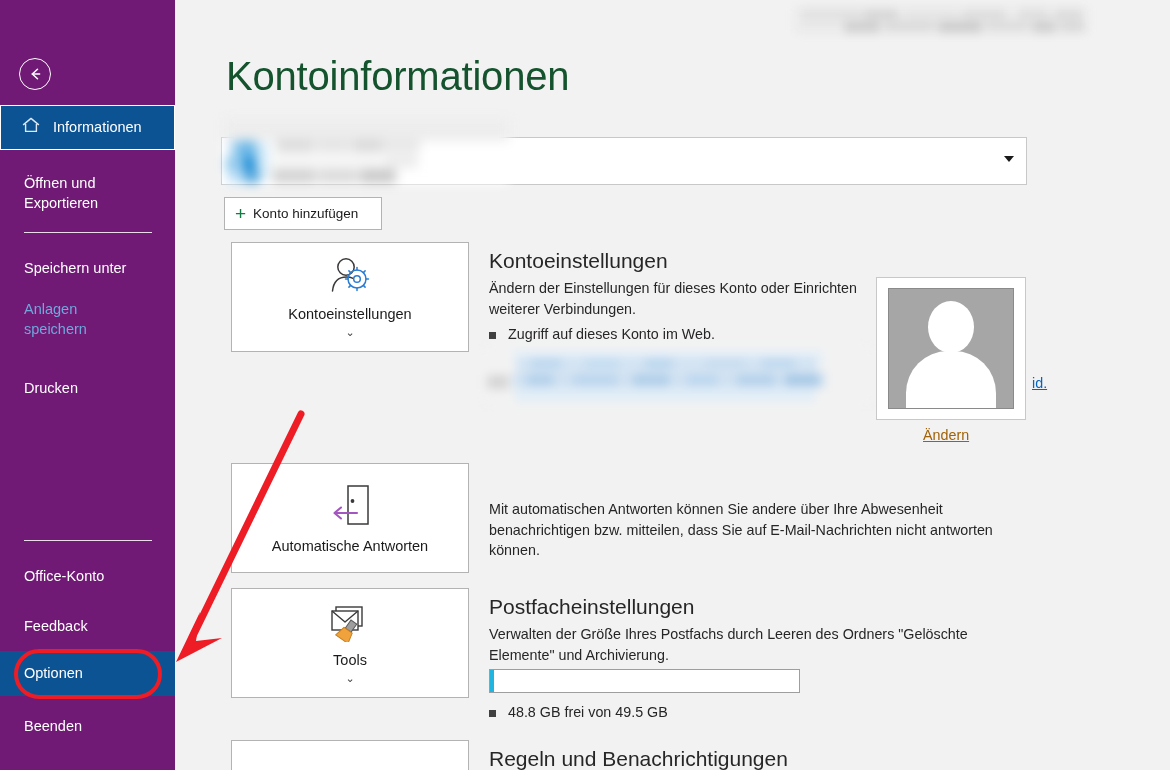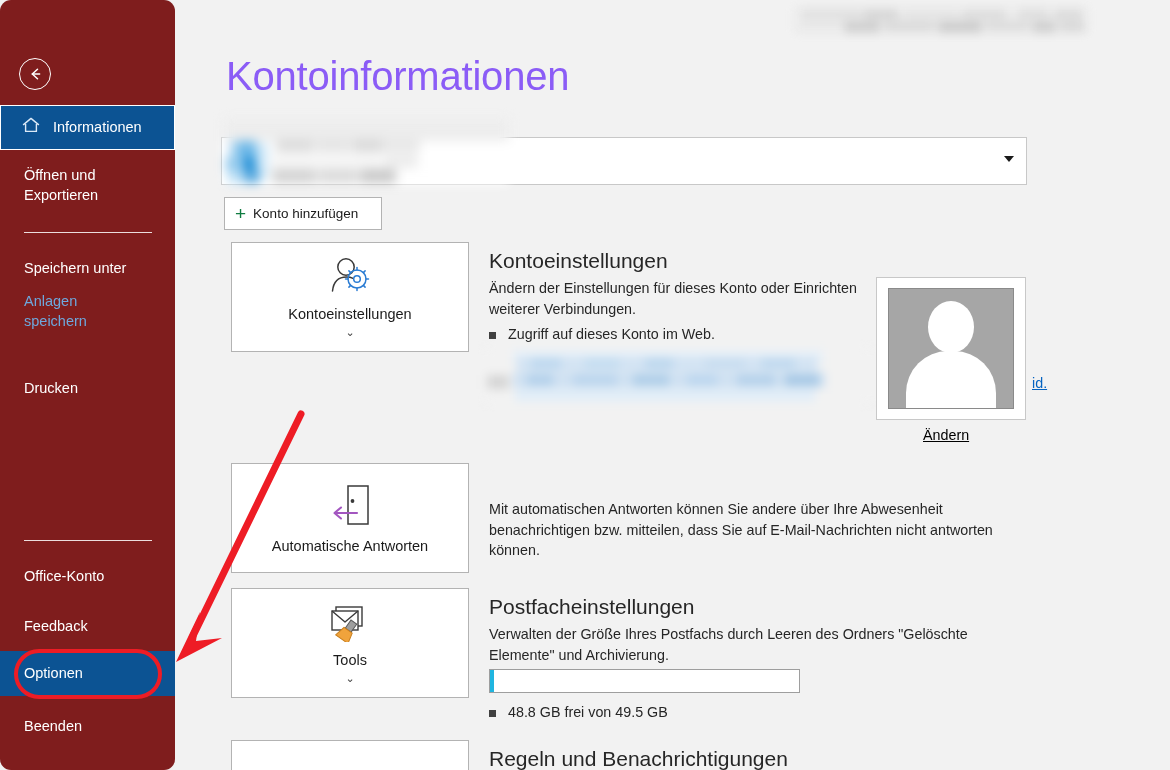--- a/index.html
+++ b/index.html
@@ -13,22 +13,21 @@
   #app {
     position: relative;
     width: 1170px; height: 770px;
     background: #f2f2f2;
   }
 
   
   #sidebar {
     position: absolute; left: 0; top: 0;
     width: 175px; height: 770px;
-    background: #7f1d1d;
-    border-radius: 11px;
+    background: #701a75;
   }
   #back-btn {
     position: absolute; left: 19px; top: 58px;
     width: 32px; height: 32px;
     border: 1.6px solid #ffffff;
     border-radius: 50%;
     display: flex; align-items: center; justify-content: center;
     cursor: pointer;
   }
   #back-btn svg { display:block; }
@@ -57,21 +56,21 @@
 
   #nav-oeffnen   { top: 160px; height: 48px; align-items: flex-start; padding-top: 6px;}
   #nav-speichern { top: 255px; height: 28px; }
   #nav-anlagen   { top: 288px; height: 48px; align-items: flex-start; padding-top: 4px;}
   #nav-drucken   { top: 375px; height: 28px; }
   #nav-office    { top: 563px; height: 28px; text-align: center; }
   #nav-feedback  { top: 613px; height: 28px; }
   #nav-optionen  { top: 651px; height: 45px; background: #0c5393; align-items:center;}
   #nav-beenden   { top: 713px; height: 28px; }
 
-  .nav-multiline { display:block; }
+  .nav-multiline { display:block;margin-top:8px; }
   .nav-multiline span { display:block; }
 
   .divider {
     position: absolute;
     left: 24px; width: 128px; height: 1px;
     background: #ffffff; opacity: .85;
   }
   #divider-1 { top: 232px; }
   #divider-2 { top: 540px; }
 
@@ -90,21 +89,21 @@
     width: 298px; height: 30px;
     filter: blur(5px);
     opacity: .95;
   }
   #header-blur .seg { position: absolute; }
 
   #page-title {
     position: absolute;
     left: 51px; top: 54px;
     font-size: 40px;
-    color: #8b5cf6;
+    color: #14532d;
     font-weight: 300;
     letter-spacing: -0.2px;
   }
 
   
   #account-picker {
     position: absolute;
     left: 46px; top: 137px;
     width: 806px; height: 48px;
     background: #ffffff;
@@ -227,21 +226,21 @@
   #photo-body {
     position: absolute; left: 50%; top: 62px;
     transform: translateX(-50%);
     width: 90px; height: 62px;
     border-radius: 42px 42px 0 0;
     background: #ffffff;
   }
   #photo-change-link {
     position: absolute;
     left: 748px; top: 427px;
-    font-size: 14.3px; color: #000000;
+    font-size: 14.3px; color: #a16207;
     text-decoration: underline;
     cursor: pointer;
   }
 
   #sec2-title { left: 314px; top: 470px; }
   #sec2-body  { left: 314px; top: 499px; width: 537px; }
 
   #sec3-title { left: 314px; top: 595px; }
   #sec3-body  { left: 314px; top: 624px; width: 530px; }
 

